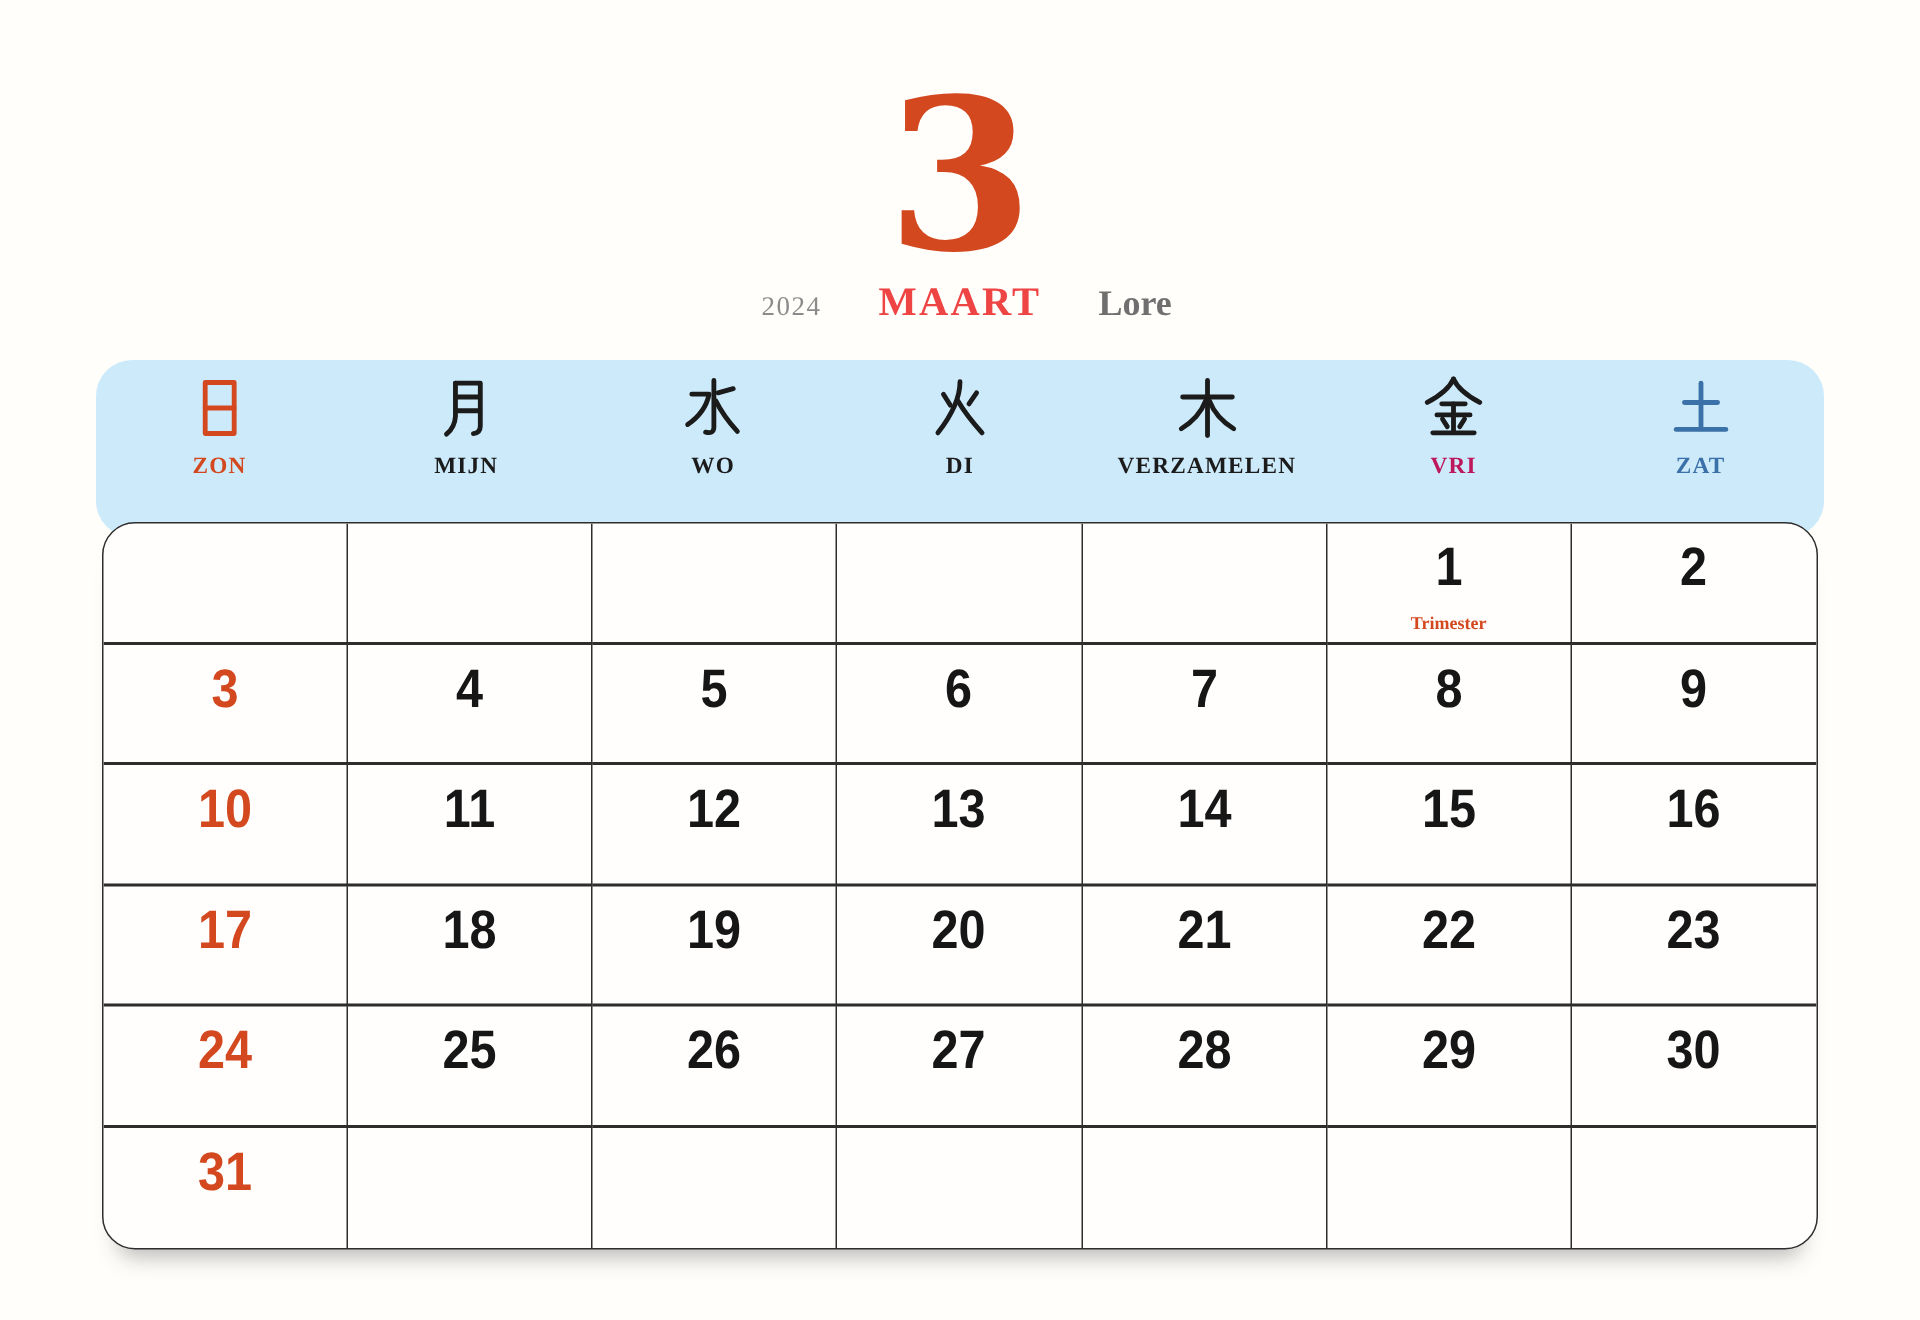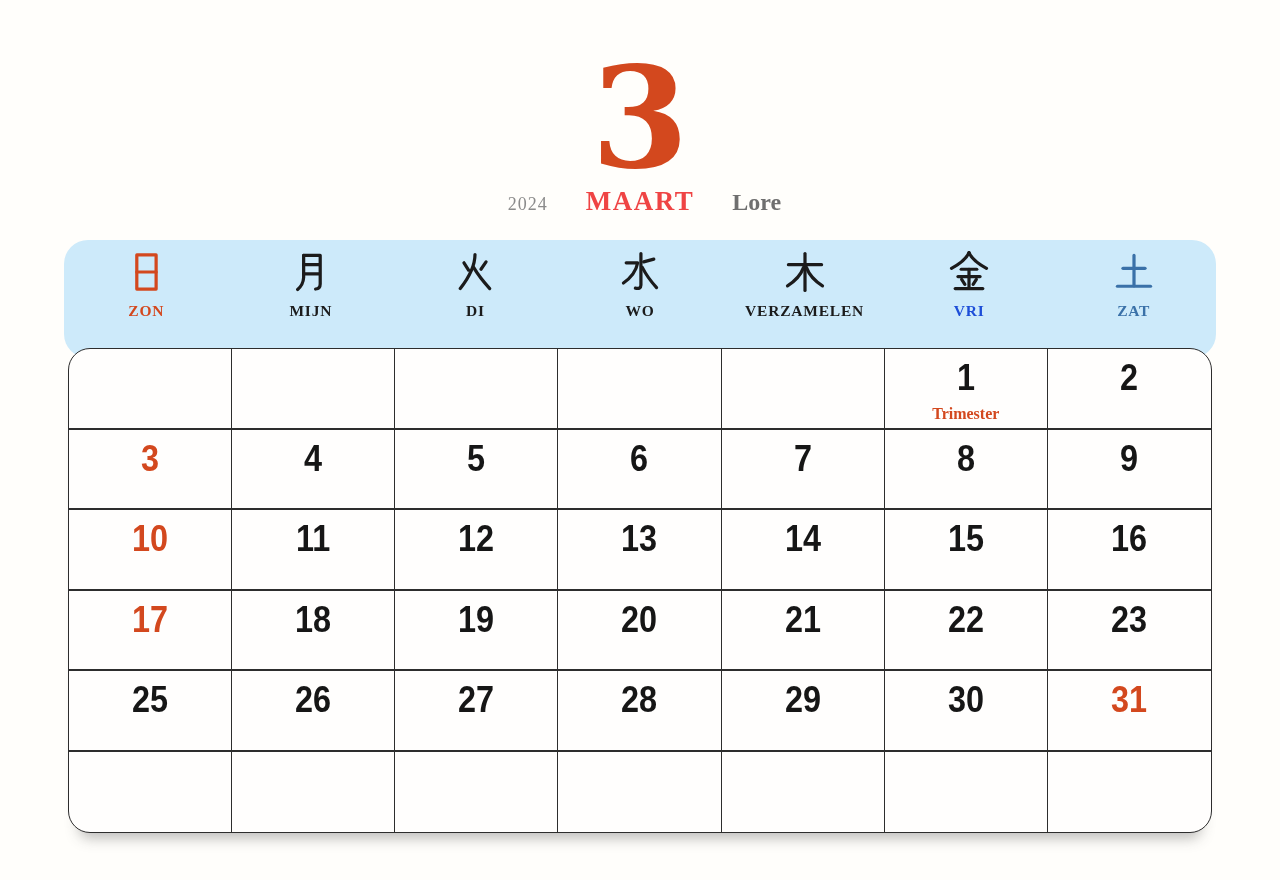--- a/index.html
+++ b/index.html
@@ -113,21 +113,21 @@
     font-size: 36px;
     line-height: 1.1;
     color: #161616;
     transform: scaleX(0.9);
   }
   .day-cell.sunday .day-number { color: var(--accent, #d3481e); }
   .day-note {
     position: absolute;
     left: 0; right: 0; bottom: 5px;
     font-weight: bold;
-    font-size: 16px;
+    font-size: 12px;
     color: var(--accent, #d3481e);
   }
 </style>
 </head>
 <body>
 
 <header>
   <div class="month-number">3</div>
   <div class="title-row">
     <span class="year-label">2024</span>
@@ -148,35 +148,35 @@
       <svg viewBox="0 0 100 100" class="kanji-icon">
         <path d="M34 14 L70 14 L70 76 Q70 86 60 87" stroke="#1b1b1b"></path>
         <path d="M34 14 L34 62 Q33 78 21 88" stroke="#1b1b1b"></path>
         <path d="M34 34 L68 34" stroke="#1b1b1b"></path>
         <path d="M34 54 L68 54" stroke="#1b1b1b"></path>
       </svg>
       <div class="weekday-label" style="color: rgb(27, 27, 27);">MIJN</div>
     </div>
     <div class="weekday-cell">
       <svg viewBox="0 0 100 100" class="kanji-icon">
+        <path d="M52 10 L52 78 Q52 88 40 85" stroke="#1b1b1b"></path>
+        <path d="M20 30 L45 30 Q40 56 14 74" stroke="#1b1b1b"></path>
+        <path d="M58 28 L80 22" stroke="#1b1b1b"></path>
+        <path d="M55 40 Q66 62 86 84" stroke="#1b1b1b"></path>
+      </svg>
+      <div class="weekday-label" style="color: rgb(27, 27, 27);">WO</div>
+    </div>
+    <div class="weekday-cell">
+      <svg viewBox="0 0 100 100" class="kanji-icon">
         <path d="M50 12 Q50 45 18 86" stroke="#1b1b1b"></path>
         <path d="M47 40 Q60 62 82 86" stroke="#1b1b1b"></path>
         <path d="M26 30 L36 46" stroke="#1b1b1b"></path>
         <path d="M74 28 L63 44" stroke="#1b1b1b"></path>
       </svg>
       <div class="weekday-label" style="color: rgb(27, 27, 27);">DI</div>
-    </div>
-    <div class="weekday-cell">
-      <svg viewBox="0 0 100 100" class="kanji-icon">
-        <path d="M52 10 L52 78 Q52 88 40 85" stroke="#1b1b1b"></path>
-        <path d="M20 30 L45 30 Q40 56 14 74" stroke="#1b1b1b"></path>
-        <path d="M58 28 L80 22" stroke="#1b1b1b"></path>
-        <path d="M55 40 Q66 62 86 84" stroke="#1b1b1b"></path>
-      </svg>
-      <div class="weekday-label" style="color: rgb(27, 27, 27);">WO</div>
     </div>
     <div class="weekday-cell">
       <svg viewBox="0 0 100 100" class="kanji-icon">
         <path d="M14 34 L86 34" stroke="#1b1b1b"></path>
         <path d="M50 10 L50 90" stroke="#1b1b1b"></path>
         <path d="M47 40 Q38 64 12 80" stroke="#1b1b1b"></path>
         <path d="M53 40 Q62 64 88 80" stroke="#1b1b1b"></path>
       </svg>
       <div class="weekday-label" style="color: rgb(27, 27, 27);">VERZAMELEN</div>
     </div>
@@ -184,21 +184,21 @@
       <svg viewBox="0 0 100 100" class="kanji-icon">
         <path d="M50 8 Q42 26 12 42" stroke="#1b1b1b"></path>
         <path d="M50 8 Q58 26 88 42" stroke="#1b1b1b"></path>
         <path d="M33 44 L67 44" stroke="#1b1b1b"></path>
         <path d="M26 60 L74 60" stroke="#1b1b1b"></path>
         <path d="M50 44 L50 84" stroke="#1b1b1b"></path>
         <path d="M34 66 L41 77" stroke="#1b1b1b"></path>
         <path d="M66 66 L59 77" stroke="#1b1b1b"></path>
         <path d="M20 86 L80 86" stroke="#1b1b1b"></path>
       </svg>
-      <div class="weekday-label" style="color: #1d4ed8;">VRI</div>
+      <div class="weekday-label" style="color: #be185d;">VRI</div>
     </div>
     <div class="weekday-cell">
       <svg viewBox="0 0 100 100" class="kanji-icon">
         <path d="M50 14 L50 80" stroke="#3a71a8"></path>
         <path d="M26 42 L74 42" stroke="#3a71a8"></path>
         <path d="M14 81 L86 81" stroke="#3a71a8"></path>
       </svg>
       <div class="weekday-label" style="color: rgb(58, 113, 168); text-align: center;">ZAT</div>
     </div>
   </div>
@@ -225,20 +225,21 @@
     <div class="day-cell"><span class="day-number">14</span></div>
     <div class="day-cell"><span class="day-number">15</span></div>
     <div class="day-cell"><span class="day-number">16</span></div>
     <div class="day-cell sunday"><span class="day-number">17</span></div>
     <div class="day-cell"><span class="day-number">18</span></div>
     <div class="day-cell"><span class="day-number">19</span></div>
     <div class="day-cell"><span class="day-number">20</span></div>
     <div class="day-cell"><span class="day-number">21</span></div>
     <div class="day-cell"><span class="day-number">22</span></div>
     <div class="day-cell"><span class="day-number">23</span></div>
+    <div class="day-cell sunday"><span class="day-number">24</span></div>
     <div class="day-cell"><span class="day-number">25</span></div>
     <div class="day-cell"><span class="day-number">26</span></div>
     <div class="day-cell"><span class="day-number">27</span></div>
     <div class="day-cell"><span class="day-number">28</span></div>
     <div class="day-cell"><span class="day-number">29</span></div>
     <div class="day-cell"><span class="day-number">30</span></div>
     <div class="day-cell sunday"><span class="day-number">31</span></div>
     <div class="day-cell"></div>
     <div class="day-cell"></div>
     <div class="day-cell"></div>

